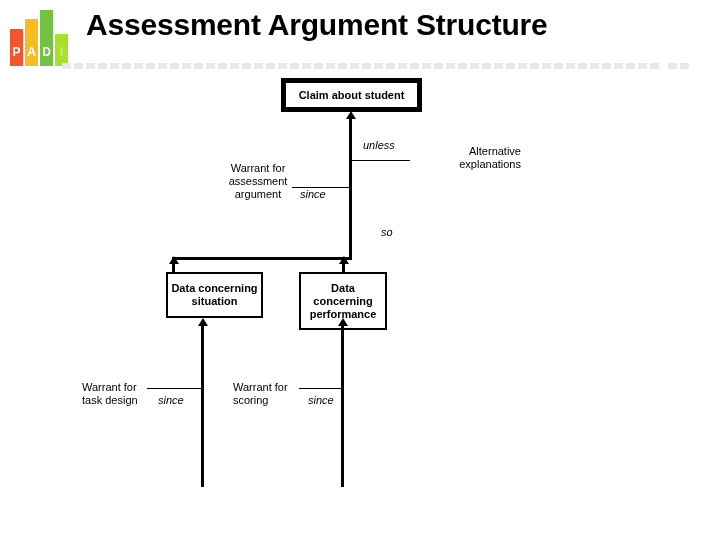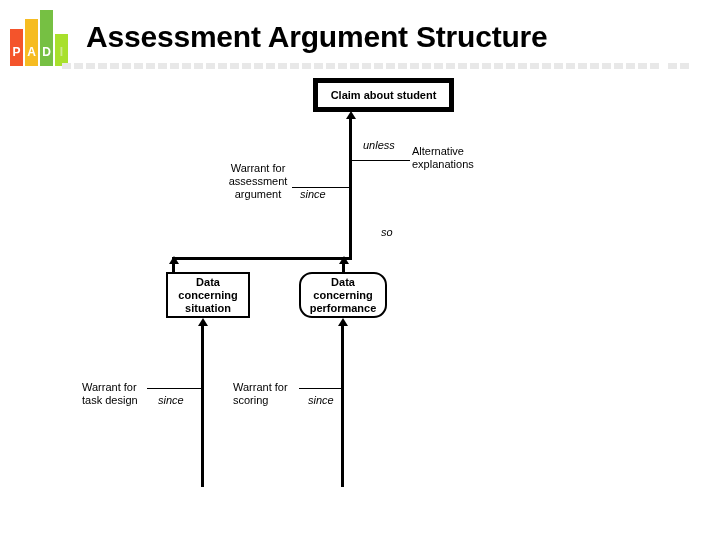--- a/index.html
+++ b/index.html
@@ -52,21 +52,21 @@
   }
   .logo .glyph-p { left: 0px; }
   .logo .glyph-a { left: 15px; }
   .logo .glyph-d { left: 30px; }
   .logo .glyph-i { left: 45px; color: #cdea8c; }
 
   
   .title {
     position: absolute;
     left: 86px;
-    top: 20px;
+    top: 8px;
     width: 600px;
     font-size: 30px;
     font-weight: bold;
     letter-spacing: -0.2px;
     color: #000000;
     white-space: nowrap;
   }
   .title-rule {
     position: absolute;
     left: 62px;
@@ -102,27 +102,27 @@
     text-align: center;
     font-size: 11px;
     font-weight: bold;
     line-height: 13px;
     color: #000;
   }
   .box-thick { border-width: 5px; }
   .box-thin  { border-width: 2px; }
 
   .box-claim {
-    left: 281px; top: 78px; width: 141px; height: 34px; margin-left: 32px;
+    left: 281px; top: 78px; width: 141px; height: 34px;
   }
   .box-data-situation {
-    left: 166px; top: 272px; width: 84px; height: 46px;
+    left: 166px; top: 272px; width: 97px; height: 46px;
   }
   .box-data-performance {
-    left: 299px; top: 272px; width: 88px; height: 46px; border-radius: 13px;
+    left: 299px; top: 272px; width: 88px; height: 58px;
   }
   .box-student {
     left: 157px; top: 487px; width: 237px; height: 37px;
   }
 
   
   .vline {
     position: absolute;
     background: #000;
     width: 3px;
@@ -175,21 +175,21 @@
     font-size: 11px;
     line-height: 13px;
     color: #000;
   }
   .lbl-italic { font-style: italic; }
 
   .lbl-unless {
     left: 363px; top: 139px; font-size: 11px;
   }
   .lbl-alt {
-    left: 412px; top: 145px; width: 90px; text-align: left;
+    left: 431px; top: 145px; width: 90px; text-align: right;
   }
   .lbl-warrant-assessment {
     left: 216px; top: 162px; width: 84px; text-align: center;
   }
   .lbl-since-assessment {
     left: 300px; top: 188px;
   }
   .lbl-so {
     left: 357px; top: 226px; margin-left: 24px;
   }

